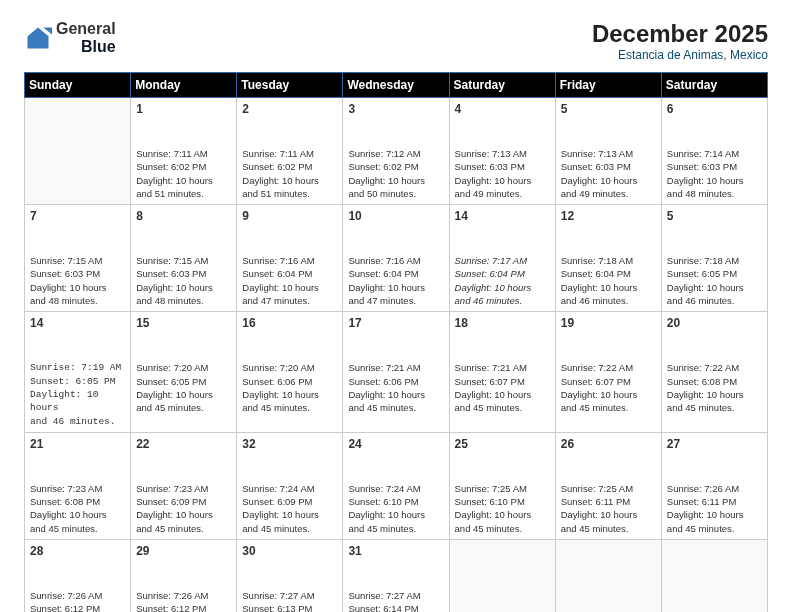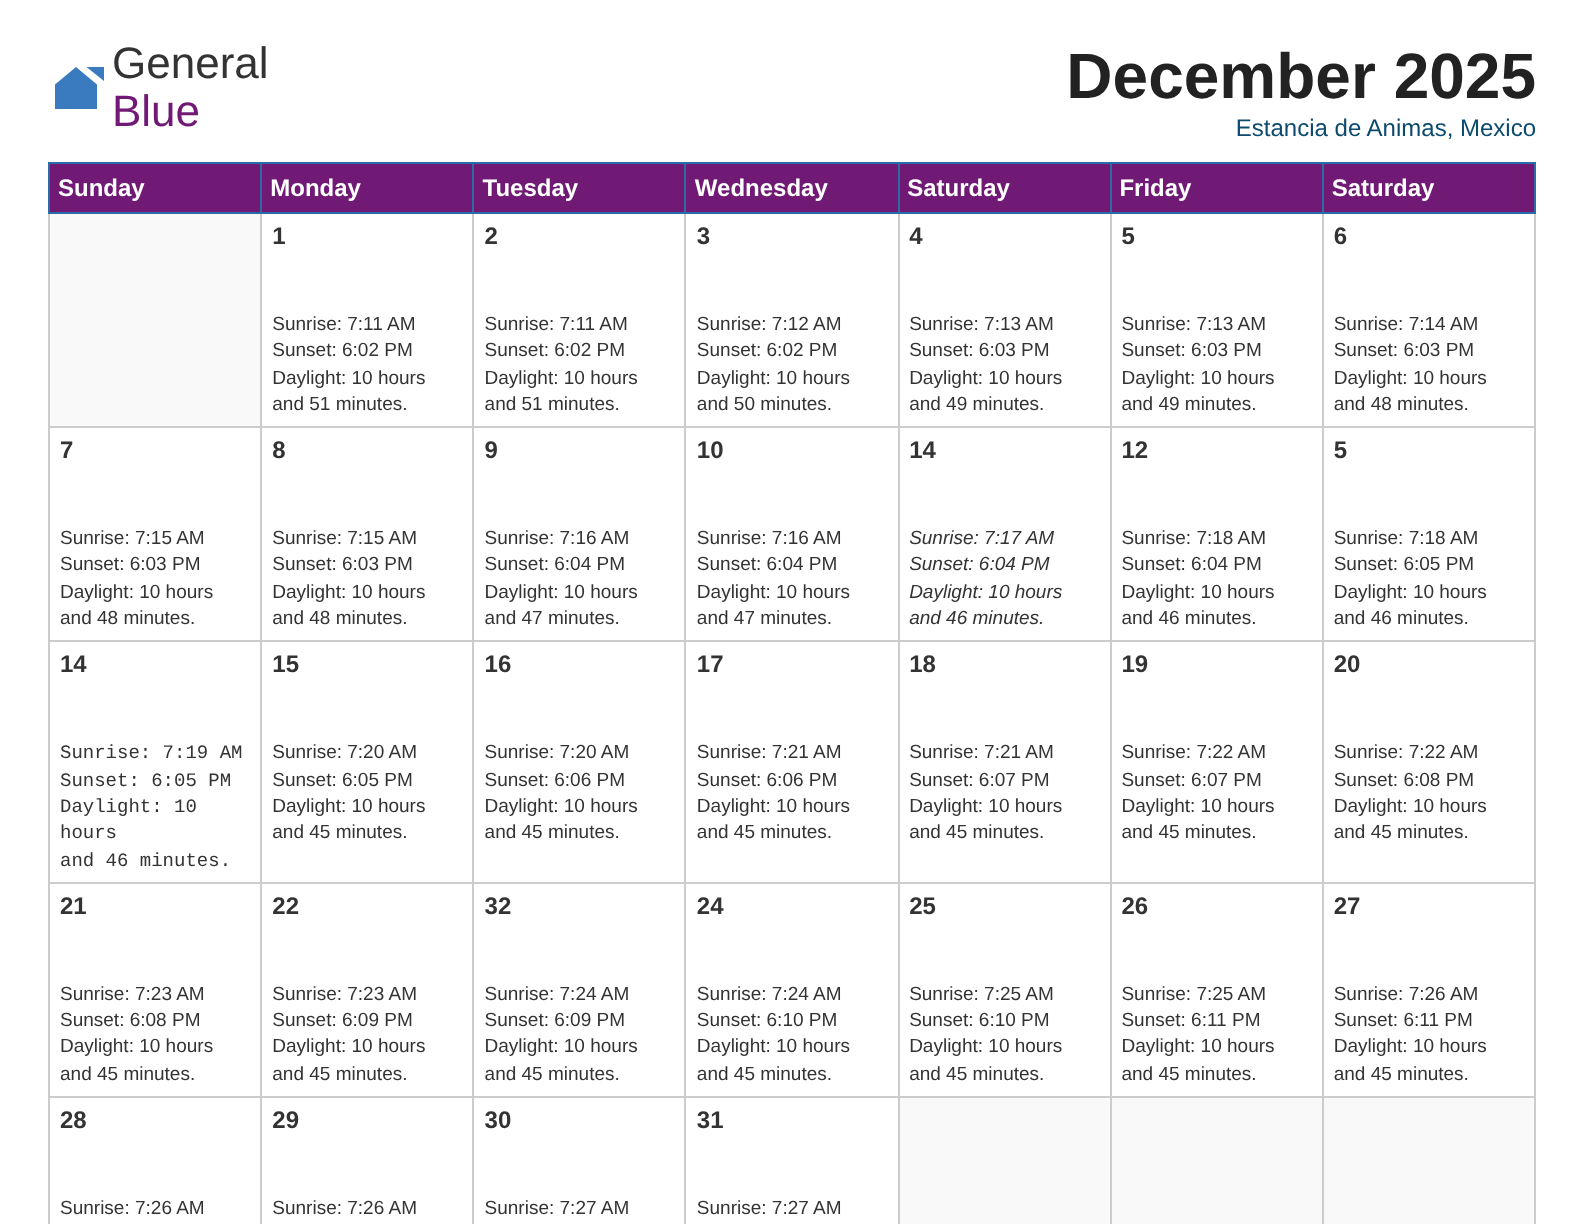--- a/index.html
+++ b/index.html
@@ -22,49 +22,50 @@
       justify-content: space-between;
       align-items: flex-start;
       margin-bottom: 10px;
     }
     .logo {
       display: flex;
       align-items: center;
       gap: 4px;
     }
     .logo-text {
-      font-size: 22px;
-      font-weight: normal;
+      font-size: 16px;
+      font-weight: bold;
       line-height: 1.1;
+      text-align: right;
     }
     .logo-general { color: #333; }
-    .logo-blue { color: #701a75; }
+    .logo-blue { color: #0f172a; }
     .logo-icon {
       width: 28px;
       height: 28px;
     }
     .title-block {
       text-align: right;
     }
     .month-title {
-      font-size: 32px;
+      font-size: 24px;
       font-weight: bold;
       color: #222;
     }
     .subtitle {
       font-size: 12px;
       color: #0c4a6e;
     }
     table {
       width: 100%;
       border-collapse: collapse;
       flex: 1;
     }
     th {
-      background-color: #701a75;
+      background-color: #000000;
       color: #fff;
       font-size: 12px;
       font-weight: bold;
       padding: 5px 4px;
       text-align: left;
       border: 1px solid #2d6aa8;
       margin-top: 36px;
     }
     td {
       border: 1px solid #ccc;

